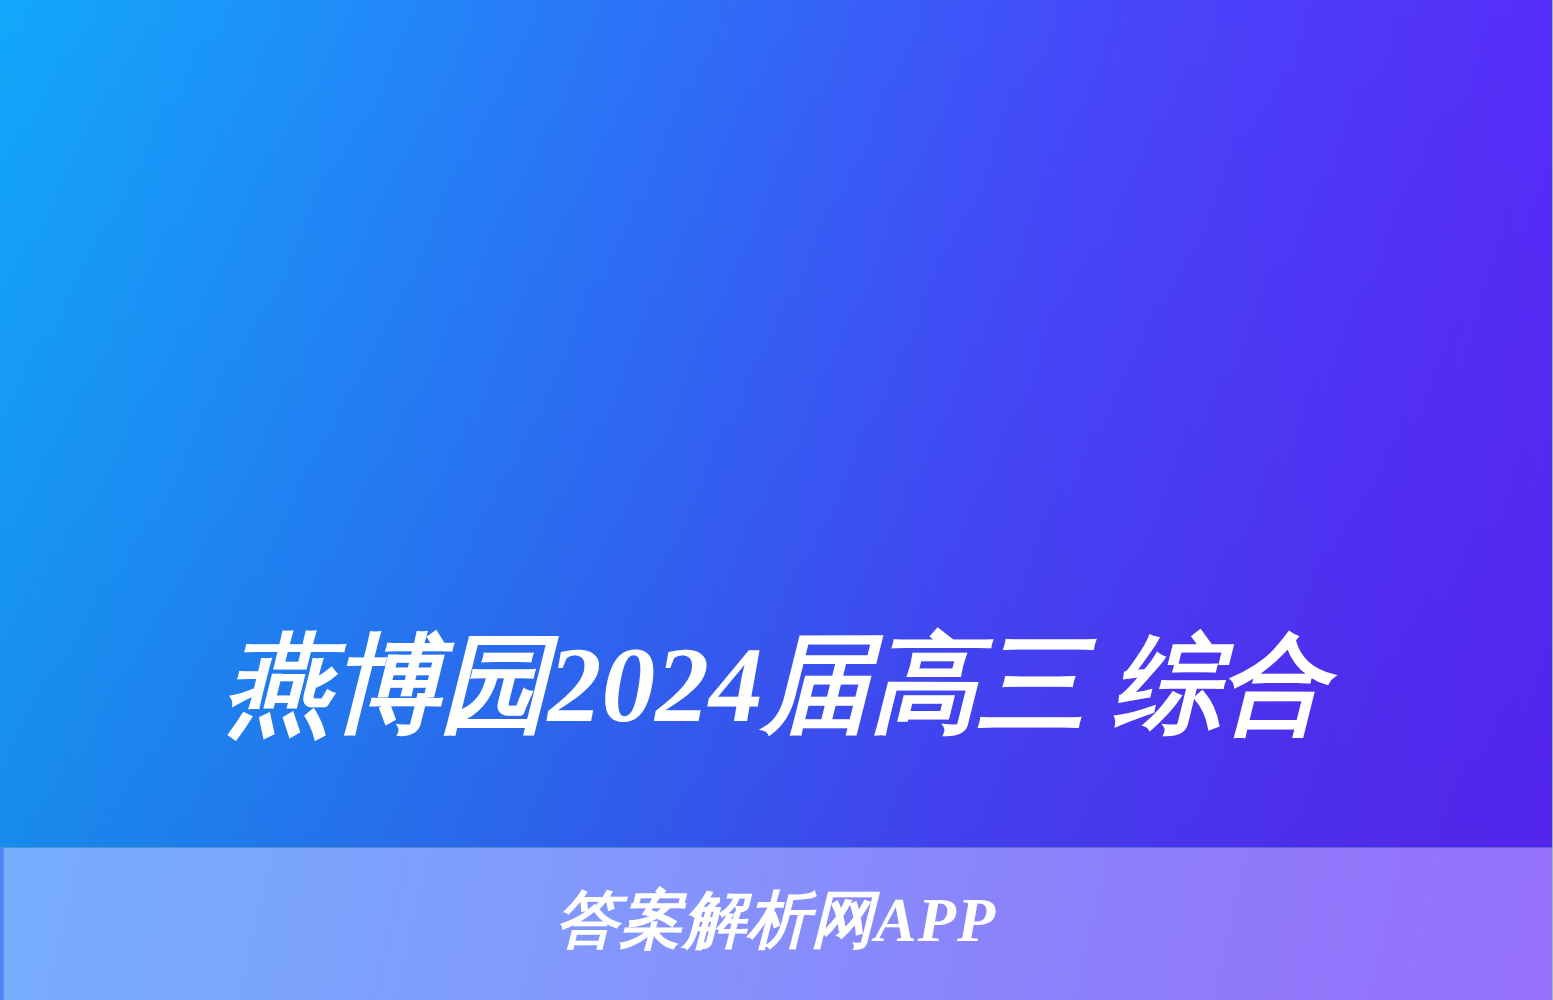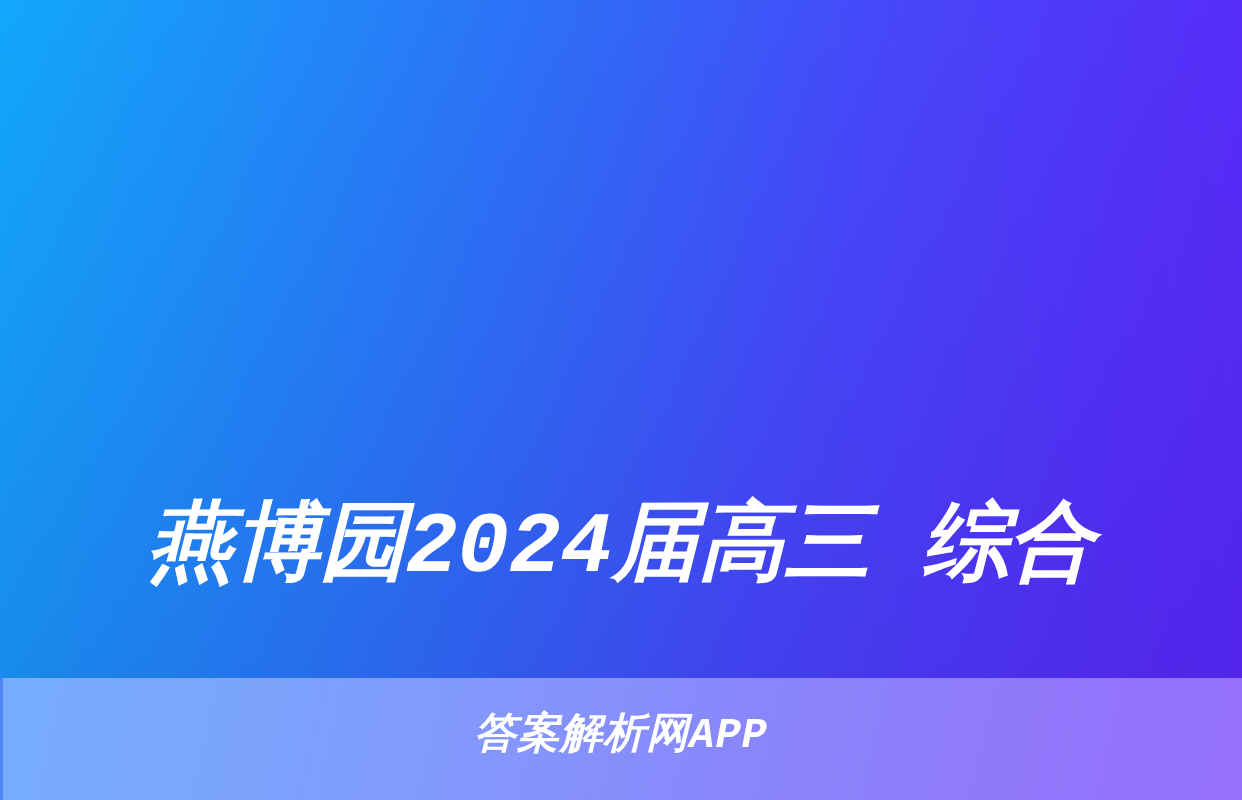--- a/index.html
+++ b/index.html
@@ -6,21 +6,21 @@
     margin: 0;
     padding: 0;
     background: #ffffff;
   }
 
   #cover {
     position: relative;
     width: 1242px;
     height: 800px;
     overflow: hidden;
-    font-family: Liberation Mono, monospace;
+    font-family: Liberation Serif, serif;
     background: #15803d;
   }
 
   
   #hero {
     position: absolute;
     left: 0;
     top: 0;
     width: 1242px;
     height: 678px;
@@ -81,21 +81,21 @@
   }
 
   
   #watermark {
     position: absolute;
     left: 0;
     top: 708px;
     width: 1242px;
     text-align: center;
     color: #ffffff;
-    font-size: 42px;
+    font-size: 50px;
     font-weight: bold;
     font-style: italic;
     line-height: 56px;
     letter-spacing: 1px;
     white-space: pre;
   }
 </style>
 </head>
 <body>
 

